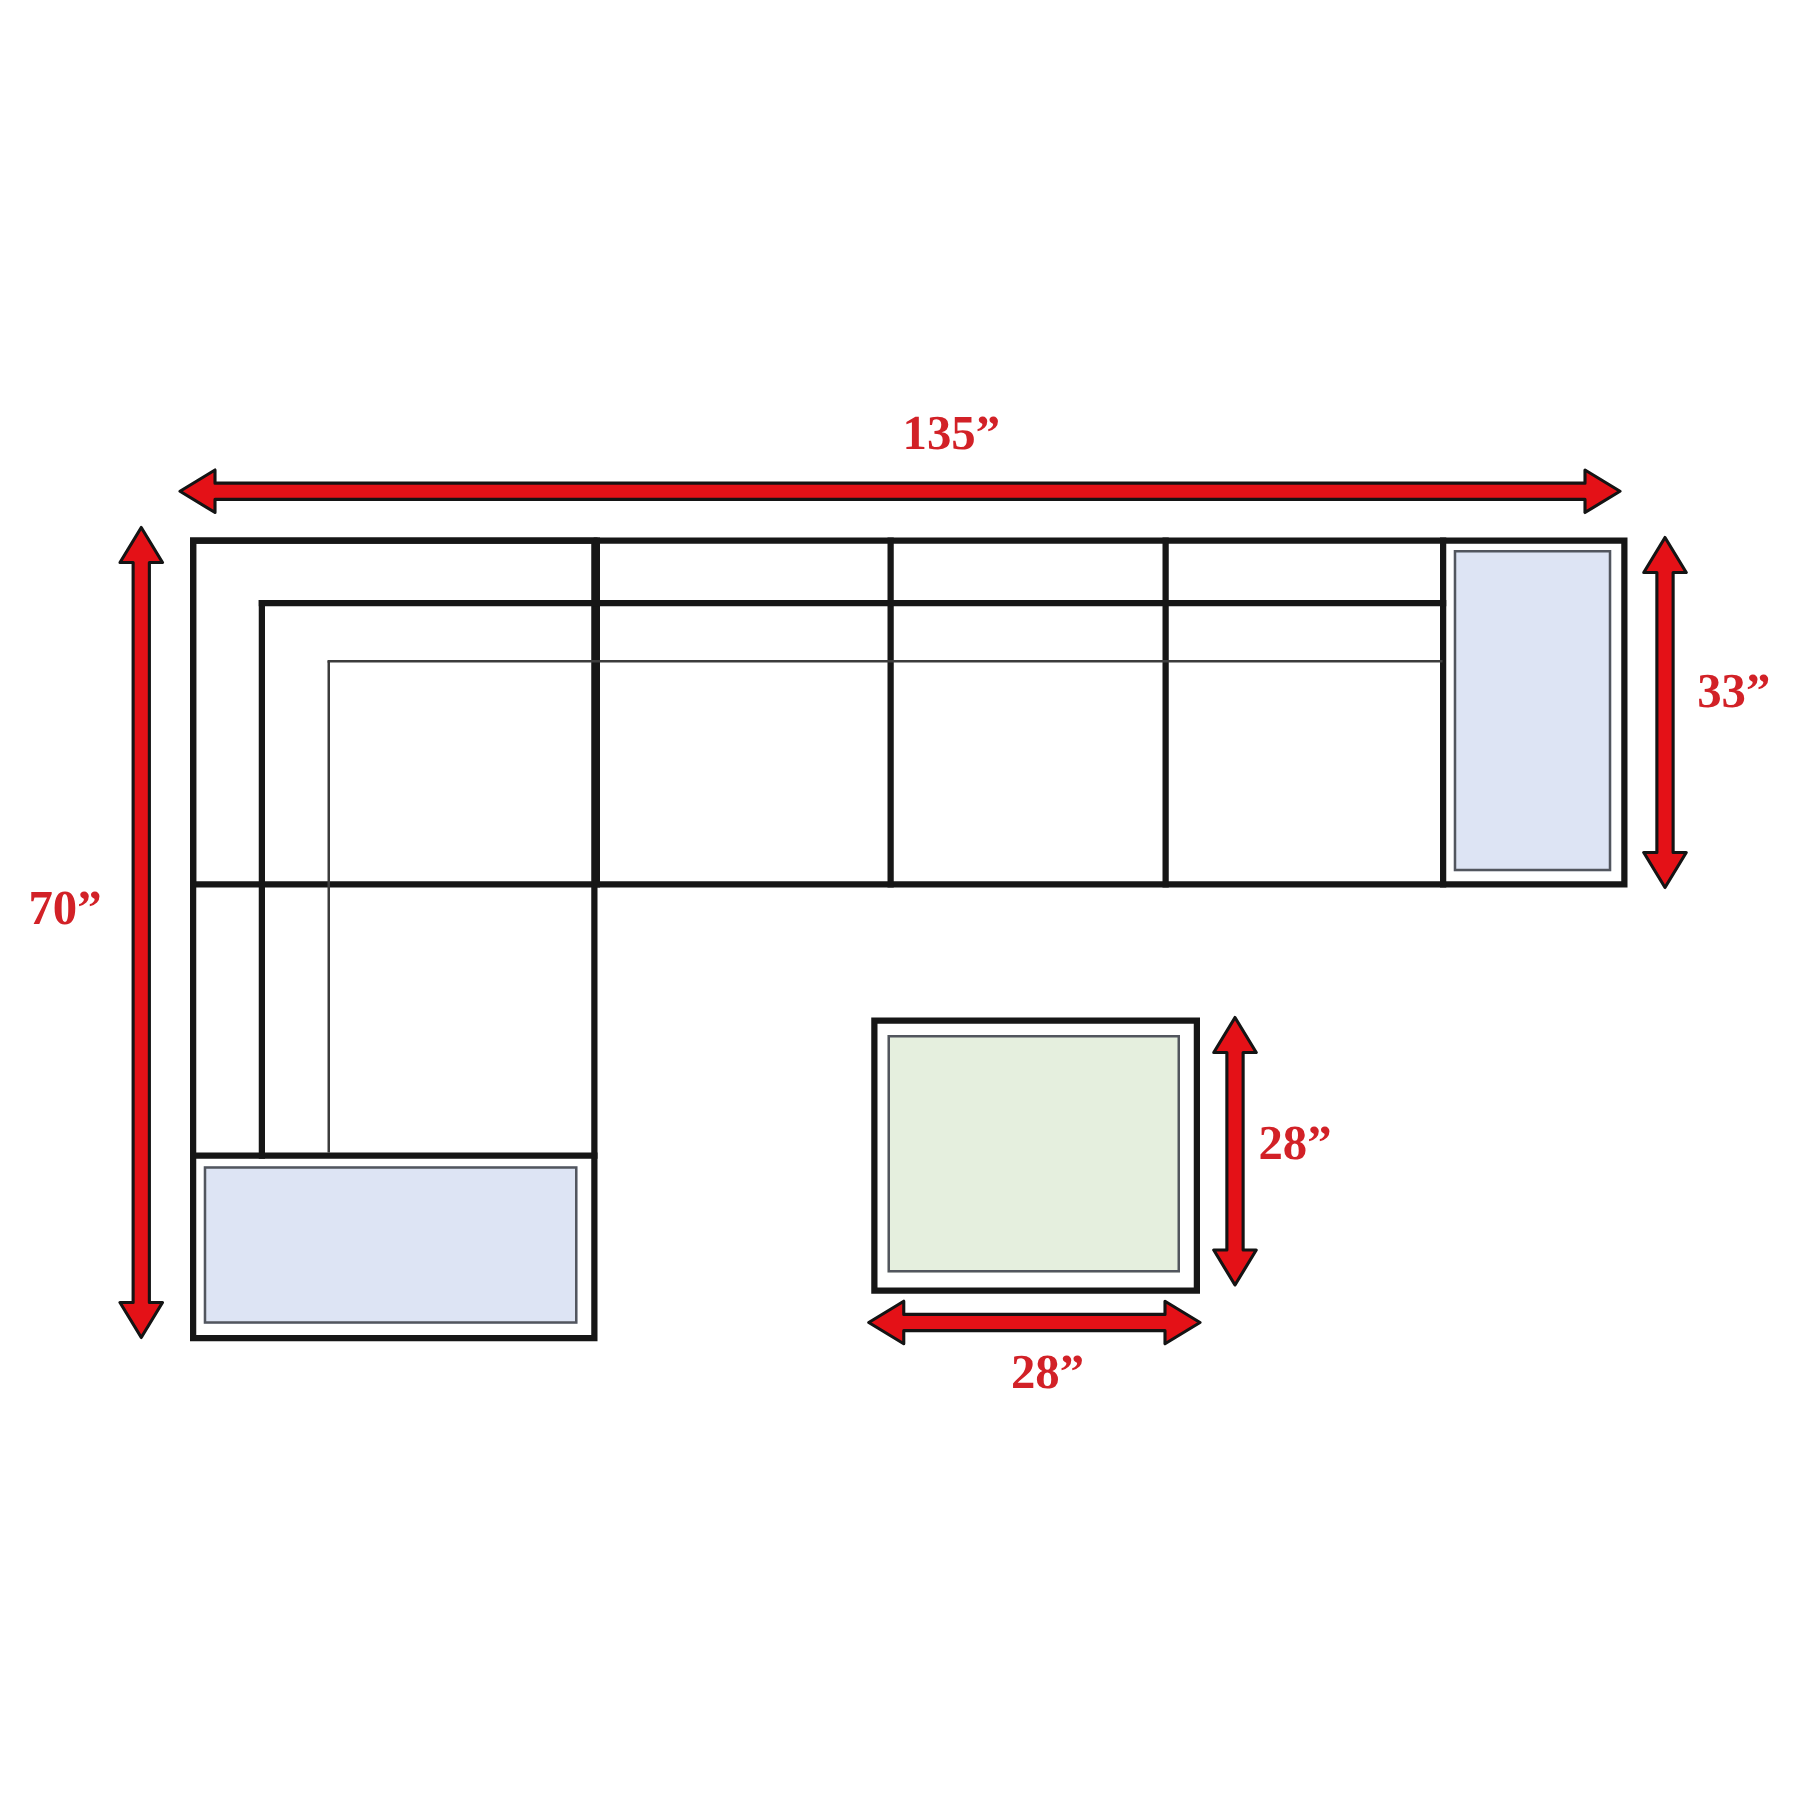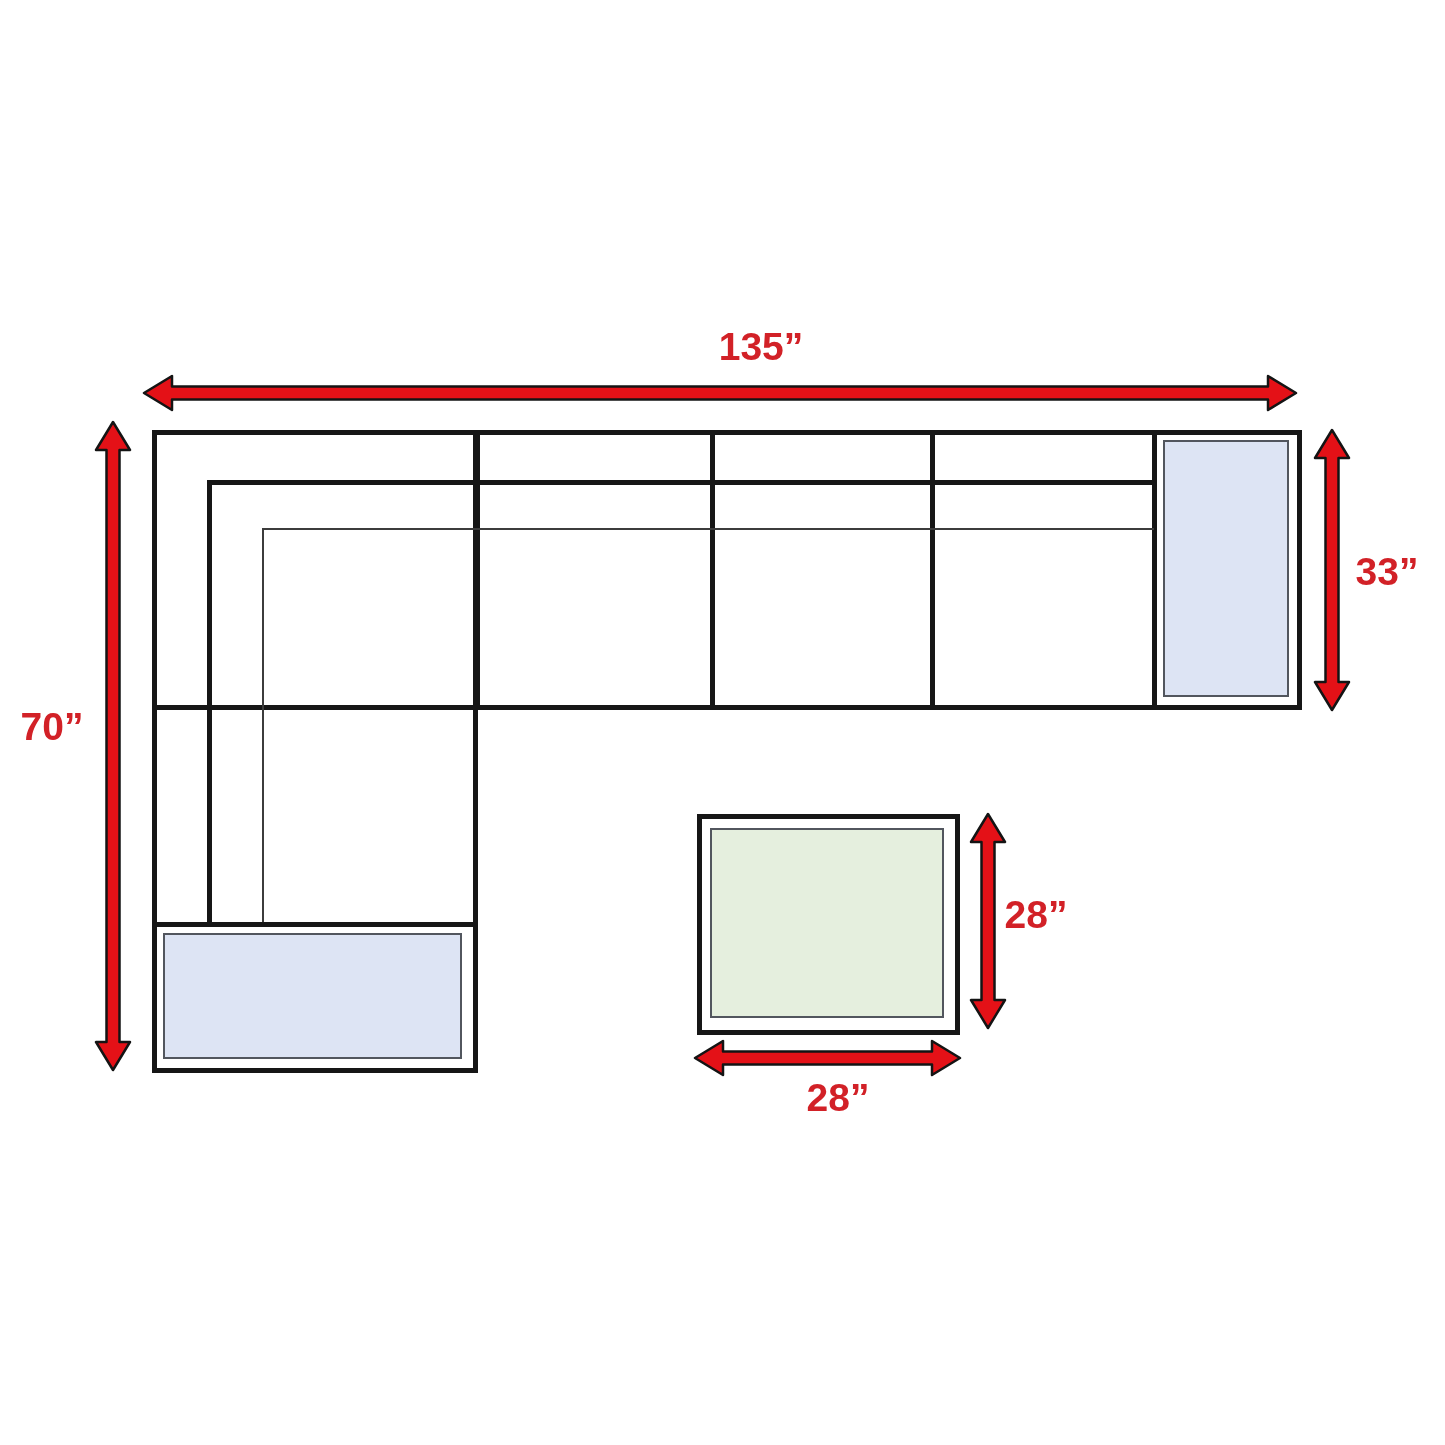--- a/index.html
+++ b/index.html
@@ -2,21 +2,21 @@
 <html><head>
 <meta charset="utf-8">
 <title>Sectional Sofa Dimension Diagram</title>
 <style>
   html,body{margin:0;padding:0;background:#ffffff;}
   #stage{
     position:relative;
     width:1445px;height:1445px;
     background:#ffffff;
     overflow:hidden;
-    font-family:Liberation Sans, sans-serif;
+    font-family:Liberation Serif, serif;
   }
   .line{position:absolute;background:#161616;}
   .thinline{position:absolute;background:#3c3c3c;}
   .box{position:absolute;border:5px solid #161616;box-sizing:border-box;background:transparent;}
   .pillow{position:absolute;border:2px solid #52565e;box-sizing:border-box;}
   .arrow{position:absolute;display:block;}
   .dim-label{
     position:absolute;
     transform:translate(-50%,-50%);
     font-weight:bold;
@@ -71,19 +71,19 @@
   </svg>
 
   <svg class="arrow" style="left:693px;top:1038px;" width="269" height="40">
     <polygon points="2,20 30,3 30,13.5 239,13.5 239,3 267,20 239,37 239,26.5 30,26.5 30,37" stroke="#141414" stroke-width="2.5" stroke-linejoin="round" fill="#e41117"></polygon>
   </svg>
 
   <div class="dim-label" style="left: 761px; top: 347px; color: rgb(210, 33, 39);">135”</div>
 
   <div class="dim-label" style="left: 52px; top: 727px; color: rgb(210, 33, 39);">70”</div>
 
-  <div class="dim-label" style="left: 1387px; top: 572px; color: rgb(210, 33, 39);">33”</div>
+  <div class="dim-label" style="left: 1387px; top: 553px; color: rgb(210, 33, 39);">33”</div>
 
   <div class="dim-label" style="left: 1036px; top: 915px; color: rgb(210, 33, 39);">28”</div>
 
   <div class="dim-label" style="left: 838px; top: 1098px; color: rgb(210, 33, 39);">28”</div>
 
 </div>
 
 </body></html>

